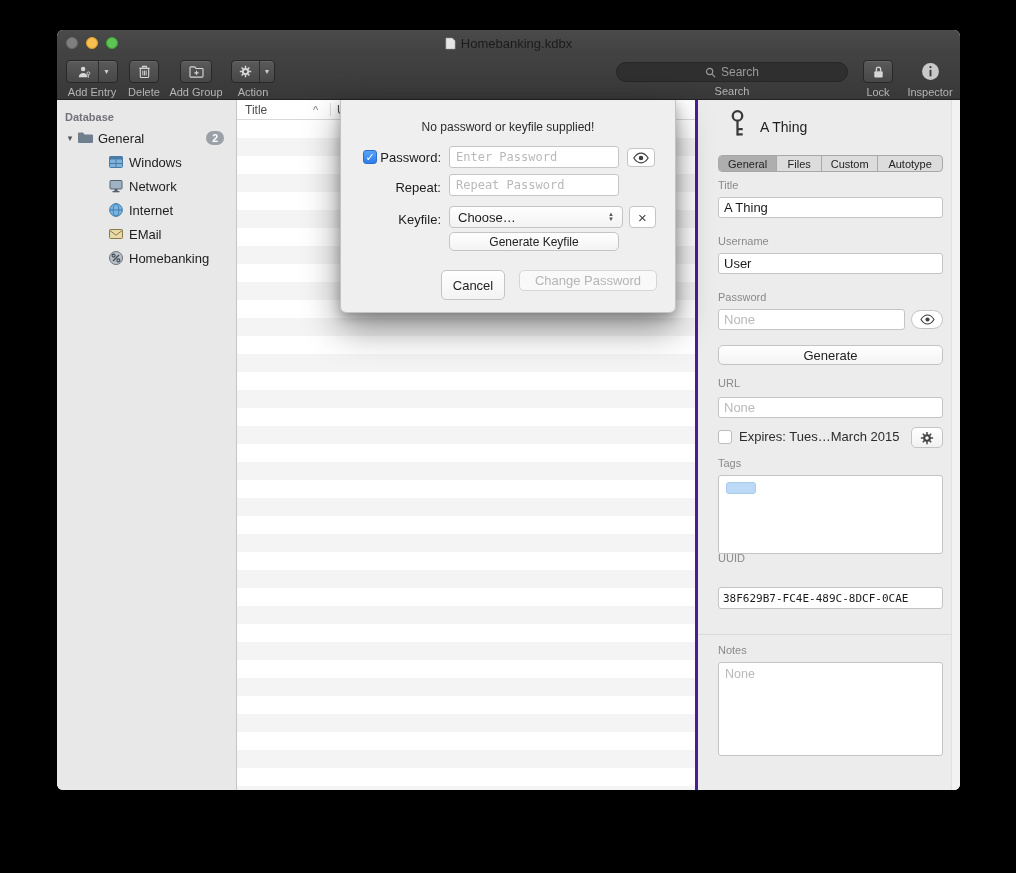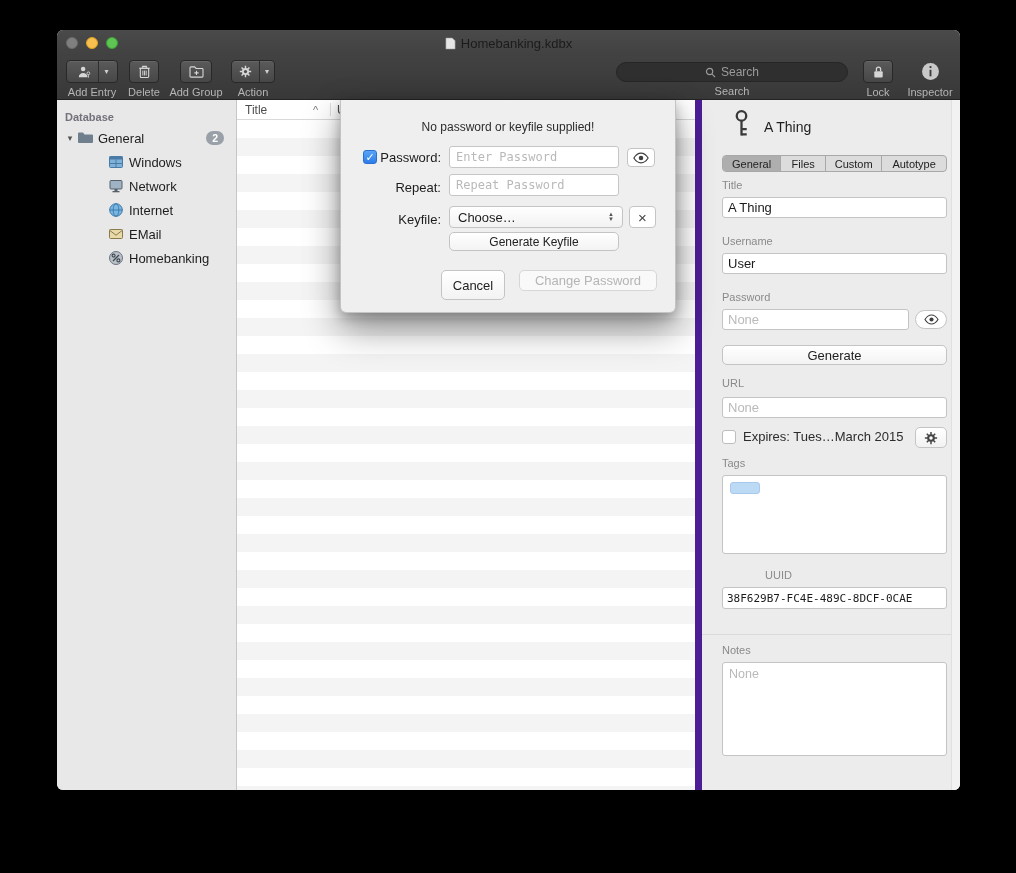--- a/index.html
+++ b/index.html
@@ -95,21 +95,21 @@
     font-size:13px; color:#1c1c1c; display:flex; align-items:center; padding:0 8px; }
   .popup-chevrons { margin-left:auto; display:flex; flex-direction:column; line-height:5px;
     font-size:6px; color:#555; }
   .push-btn { background:linear-gradient(#ffffff,#f3f3f3); border:1px solid #c4c4c4;
     border-radius:5px; font-size:13px; color:#222;
     display:flex; align-items:center; justify-content:center; }
   .push-btn.disabled { background:#f9f9f9; border-color:#d6d6d6; color:#b5b5b5; }
 
   
   .inspector { position:absolute; left:638px; right:0; top:0; bottom:0;
-    background:#ececec; border-left:7px solid #4c1d95; }
+    background:#ececec; border-left:3px solid #4c1d95; }
   .insp-scroll { position:absolute; right:0; top:0; bottom:0; width:9px;
     background:#f2f2f2; border-left:1px solid #e0e0e0; }
   .insp-title { position:absolute; left:62px; top:19px; font-size:14px; color:#1e1e1e; }
   .key-icon { position:absolute; left:30px; top:9px; }
   .segmented { position:absolute; left:20px; top:55px; width:225px; height:17px;
     display:flex; border:1px solid #a8a8a8; border-radius:4px; overflow:hidden;
     font-size:11px; color:#222; background:#dcdcdc; }
   .segment { display:flex; align-items:center; justify-content:center; border-left:1px solid #a8a8a8; }
   .segment:first-child { border-left:none; }
   .segment.selected { background:#aeaeae; }
@@ -373,21 +373,21 @@
             <circle cx="8" cy="8" r="4.4" fill="#454545"></circle>
             <circle cx="8" cy="8" r="2" fill="#ffffff"></circle>
           </svg>
         </div>
 
         <div class="insp-label" style="top:357px;">Tags</div>
         <div class="tags-box">
           <div class="tag-chip"></div>
         </div>
 
-        <div class="insp-label" style="top:469px;margin-left:43px;">UUID</div>
+        <div class="insp-label" style="top:452px;">UUID</div>
         <input class="insp-field mono" style="top: 487px; height: 22px; padding: 0px 4px;" value="38F629B7-FC4E-489C-8DCF-0CAE">
 
         <div class="insp-divider"></div>
 
         <div class="insp-label" style="top:544px;">Notes</div>
         <textarea class="notes-box" placeholder="None" style=""></textarea>
 
         <div class="insp-scroll"></div>
       </div>
 

